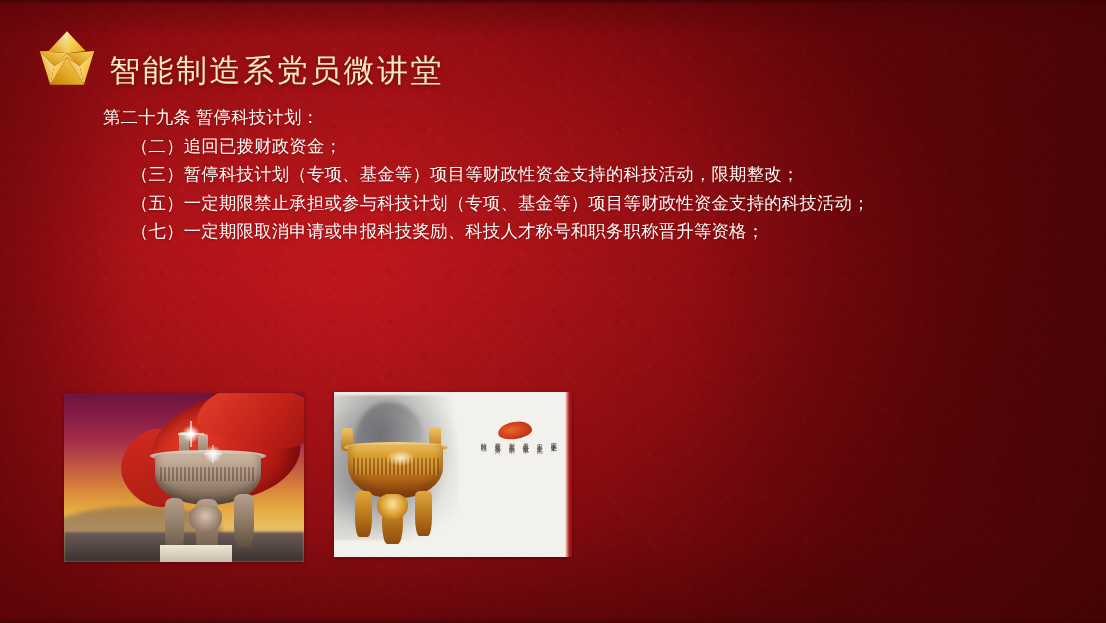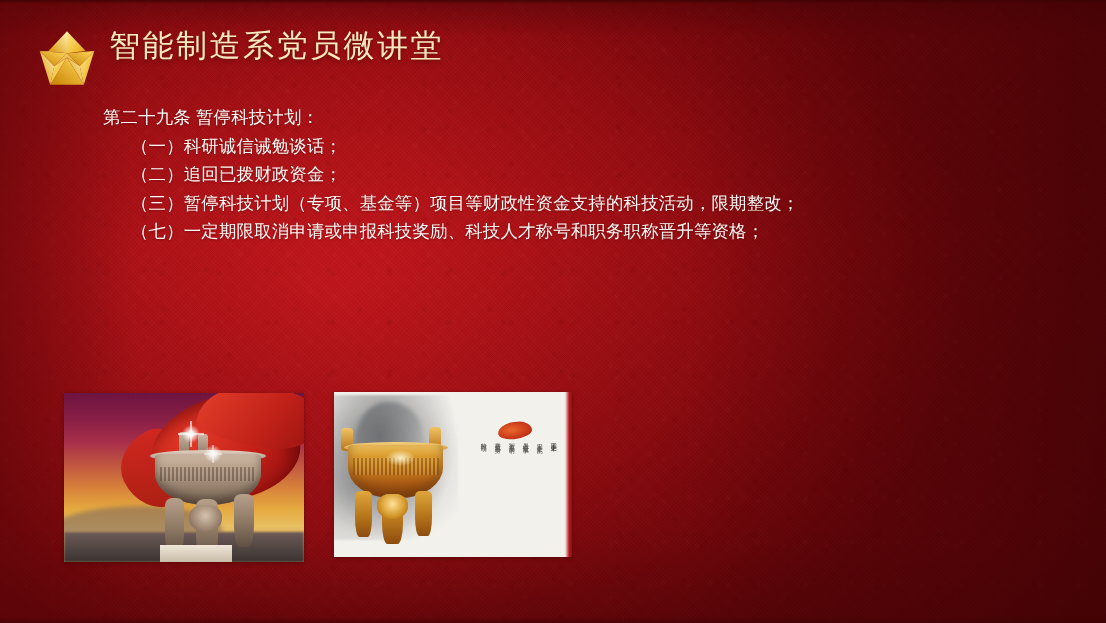--- a/index.html
+++ b/index.html
@@ -85,21 +85,21 @@
     position: absolute; left: 0; right: 0; bottom: 0; height: 6px;
     background: linear-gradient(to top, rgba(58,2,4,0.55), rgba(58,2,4,0));
   }
 
   
   .title-row {
     position: absolute;
     left: 38px;
     top: 30px;
     display: flex;
-    align-items: flex-start;
+    align-items: flex-end;
     gap: 13px;
   }
   .star-wrap {
     width: 58px;
     height: 56px;
     position: relative;
     flex: none;
   }
   .star-wrap svg { display: block; }
 
@@ -391,23 +391,23 @@
           <polygon points="50,40 72,62 50,47 28,62" fill="url(#gA)" opacity="0.92"></polygon>
         </g>
       </svg>
     </div>
 
     <div class="slide-title">智能制造系党员微讲堂</div>
   </div>
 
   <div class="body-block">
     <p class="ind-1">第二十九条 暂停科技计划：</p>
-    <p class="ind-2">（一）科研诚信诫勉谈话；</p>
     <p class="ind-2">（二）追回已拨财政资金；</p>
     <p class="ind-2">（三）暂停科技计划（专项、基金等）项目等财政性资金支持的科技活动，限期整改；</p>
+    <p class="ind-2">（五）一定期限禁止承担或参与科技计划（专项、基金等）项目等财政性资金支持的科技活动；</p>
     <p class="ind-2">（七）一定期限取消申请或申报科技奖励、科技人才称号和职务职称晋升等资格；</p>
   </div>
 
   <div class="pic" id="pic-ding-red">
     <div class="p1-sky"></div>
     <div class="p1-hill-far"></div>
     <div class="p1-silk-c"></div>
     <div class="p1-silk-a"></div>
     <div class="p1-silk-b"></div>
     <div class="p1-hill-near"></div>

